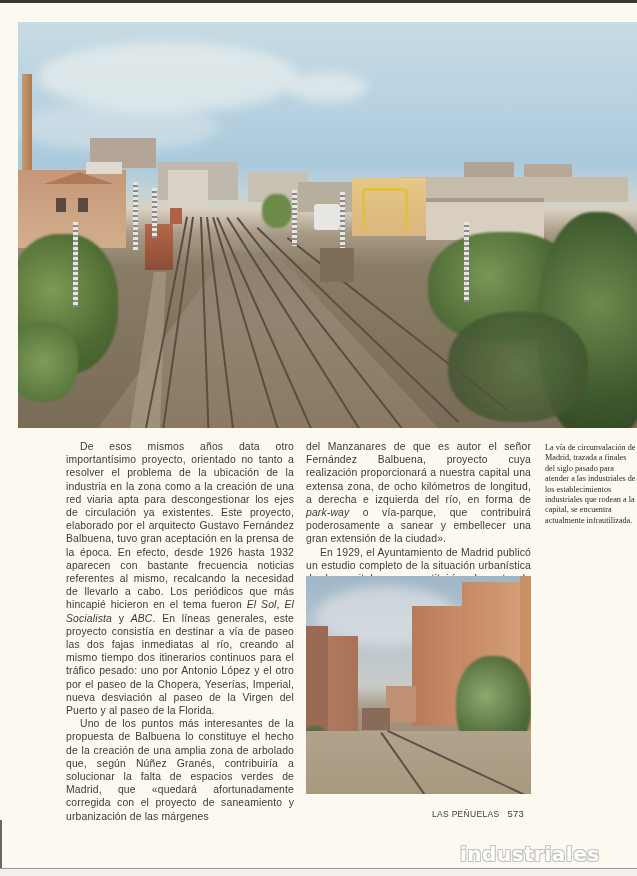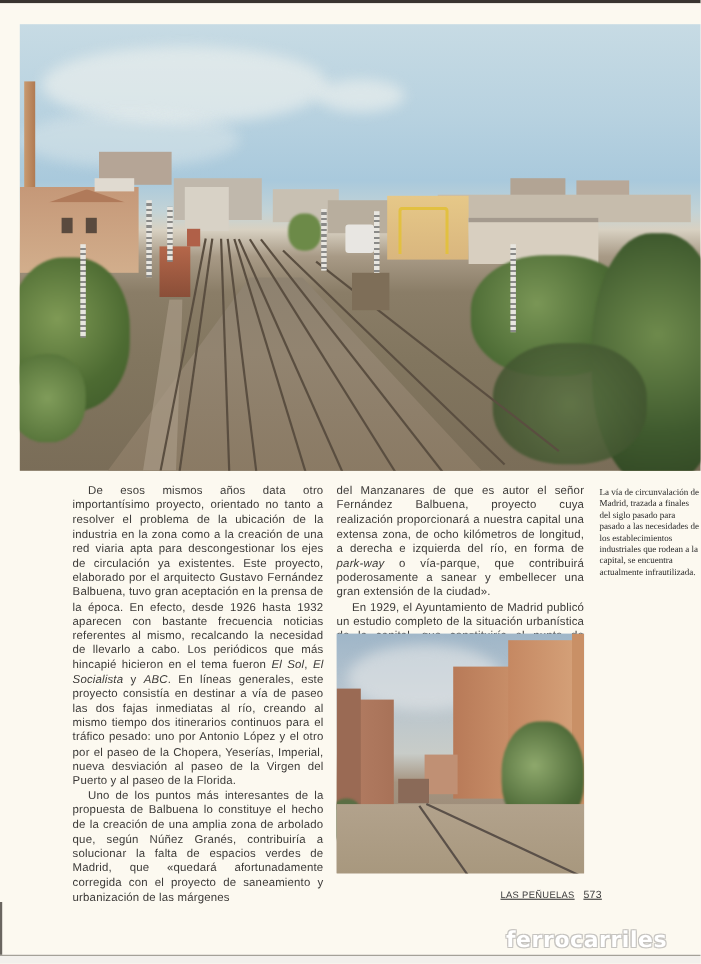--- a/index.html
+++ b/index.html
@@ -22,21 +22,21 @@
   .photo-bot{position:absolute;left:306px;top:576px;width:225px;height:218px;overflow:hidden;
     background:linear-gradient(180deg,#9fb6c8 0%,#b6c4cf 25%,#c8ccc8 50%,#a59480 62%,#9a8a77 80%,#ad9d88 100%);}
 
   
   .col{position:absolute;font-size:10.4px;line-height:13.2px;color:#3c3a38;text-align:justify;letter-spacing:.15px;}
   .col p{margin:0;text-indent:0;}
   .col p.ind{text-indent:14px;}
   .col1{left:66px;top:440px;width:228px;}
   .col2{left:306px;top:440px;width:225px;}
   .caption{position:absolute;left:545px;top:443px;width:92px;font-family:"Liberation Serif",serif;font-size:8.2px;line-height:10.4px;color:#2a2a2a;}
-  .folio{position:absolute;left:455px;top:808px;font-size:8.5px;color:#3a3a3a;letter-spacing:.3px;text-decoration:underline;}
+  .folio{position:absolute;left:432px;top:808px;font-size:8.5px;color:#3a3a3a;letter-spacing:.3px;}
   .folio .num{margin-left:8px;font-size:9.5px;}
   .watermark{position:absolute;left:460px;top:842px;font-family:"DejaVu Sans",sans-serif;font-weight:bold;font-size:20px;color:#fff;letter-spacing:.5px;
     text-shadow:0 0 1px #b8b6b2,1px 1px 0 #c8c6c2,-1px -1px 0 #c8c6c2,1px -1px 0 #c8c6c2,-1px 1px 0 #c8c6c2;}
   i{font-style:italic;margin-top:23px;}
 </style>
 </head>
 <body>
 
 <div class="topbar"></div>
 <div class="page"></div>
@@ -104,21 +104,21 @@
 <div class="col col1">
   <p class="ind"><span>De esos mismos años data otro importantísimo proyecto, orientado no tanto a resolver el problema de la ubicación de la industria en la zona como a la creación de una red viaria apta para descongestionar los ejes de circulación ya existentes. Este proyecto, elaborado por el arquitecto Gustavo Fernández Balbuena, tuvo gran aceptación en la prensa de la época. En efecto, desde 1926 hasta 1932 aparecen con bastante frecuencia noticias referentes al mismo, recalcando la necesidad de llevarlo a cabo. Los periódicos que más hincapié hicieron en el tema fueron </span><i>El Sol</i><span>, </span><i>El Socialista</i><span> y </span><i>ABC</i><span>. En líneas generales, este proyecto consistía en destinar a vía de paseo las dos fajas inmediatas al río, creando al mismo tiempo dos itinerarios continuos para el tráfico pesado: uno por Antonio López y el otro por el paseo de la Chopera, Yeserías, Imperial, nueva desviación al paseo de la Virgen del Puerto y al paseo de la Florida.</span></p>
   <p class="ind" style="margin-top:0">Uno de los puntos más interesantes de la propuesta de Balbuena lo constituye el hecho de la creación de una amplia zona de arbolado que, según Núñez Granés, contribuiría a solucionar la falta de espacios verdes de Madrid, que «quedará afortunadamente corregida con el proyecto de saneamiento y urbanización de las márgenes</p>
 </div>
 
 <div class="col col2">
   <p><span>del Manzanares de que es autor el señor Fernández Balbuena, proyecto cuya realización proporcionará a nuestra capital una extensa zona, de ocho kilómetros de longitud, a derecha e izquierda del río, en forma de </span><i>park-way</i><span> o vía-parque, que contribuirá poderosamente a sanear y embellecer una gran extensión de la ciudad».</span></p>
   <p class="ind">En 1929, el Ayuntamiento de Madrid publicó un estudio completo de la situación urbanística de la capital, que constituiría el punto de partida</p>
 </div>
 
-<div class="caption">La vía de circunvalación de Madrid, trazada a finales del siglo pasado para pasado a las necesidades de los establecimientos industriales que rodean a la capital, se encuentra actualmente infrautilizada.</div>
+<div class="caption">La vía de circunvalación de Madrid, trazada a finales del siglo pasado para atender a las industriales de los establecimientos industriales que rodean a la capital, se encuentra actualmente infrautilizada.</div>
 
 <div class="photo-bot" title="Vía de tren entre edificios de ladrillo de viviendas con árboles y farolas">
   <div class="sky-cloud" style="left:10px;top:10px;width:140px;height:60px;background:rgba(230,232,232,.6)"></div>
   <div class="bldg" style="left:106px;top:30px;width:52px;height:120px;background:linear-gradient(90deg,#b87a58,#c88e68);"></div>
   <div class="bldg" style="left:156px;top:6px;width:60px;height:150px;background:linear-gradient(90deg,#c58862,#d4a078);"></div>
   <div class="bldg" style="left:214px;top:0;width:11px;height:160px;background:#c99066;"></div>
   <div class="bldg" style="left:20px;top:60px;width:32px;height:100px;background:linear-gradient(90deg,#b07a60,#a87258);"></div>
   <div class="bldg" style="left:0;top:50px;width:22px;height:110px;background:#9a6a54;"></div>
   <div class="bldg" style="left:80px;top:110px;width:30px;height:36px;background:#c09074;"></div>
   <div class="bldg" style="left:56px;top:132px;width:28px;height:22px;background:#8a6a58;"></div>
@@ -126,15 +126,15 @@
   <div class="tree" style="left:-6px;top:150px;width:30px;height:40px;background:#5a6e44;"></div>
   <div class="bldg" style="left:0;top:155px;width:225px;height:63px;background:linear-gradient(180deg,#b2a28c,#a8987e);"></div>
   <div class="track" style="left:76px;top:156px;width:90px;transform:rotate(55deg);background:#5a5048;"></div>
   <div class="track" style="left:82px;top:154px;width:170px;transform:rotate(25deg);background:#5a5048;"></div>
 </div>
 
 <div class="folio">
   <span>LAS PEÑUELAS</span><span class="num">573</span>
 </div>
 
-<div class="watermark">ferrocarriles</div>
+<div class="watermark">industriales</div>
 <div class="leftedge"></div>
 <div class="botbar"></div>
 
 </body></html>

